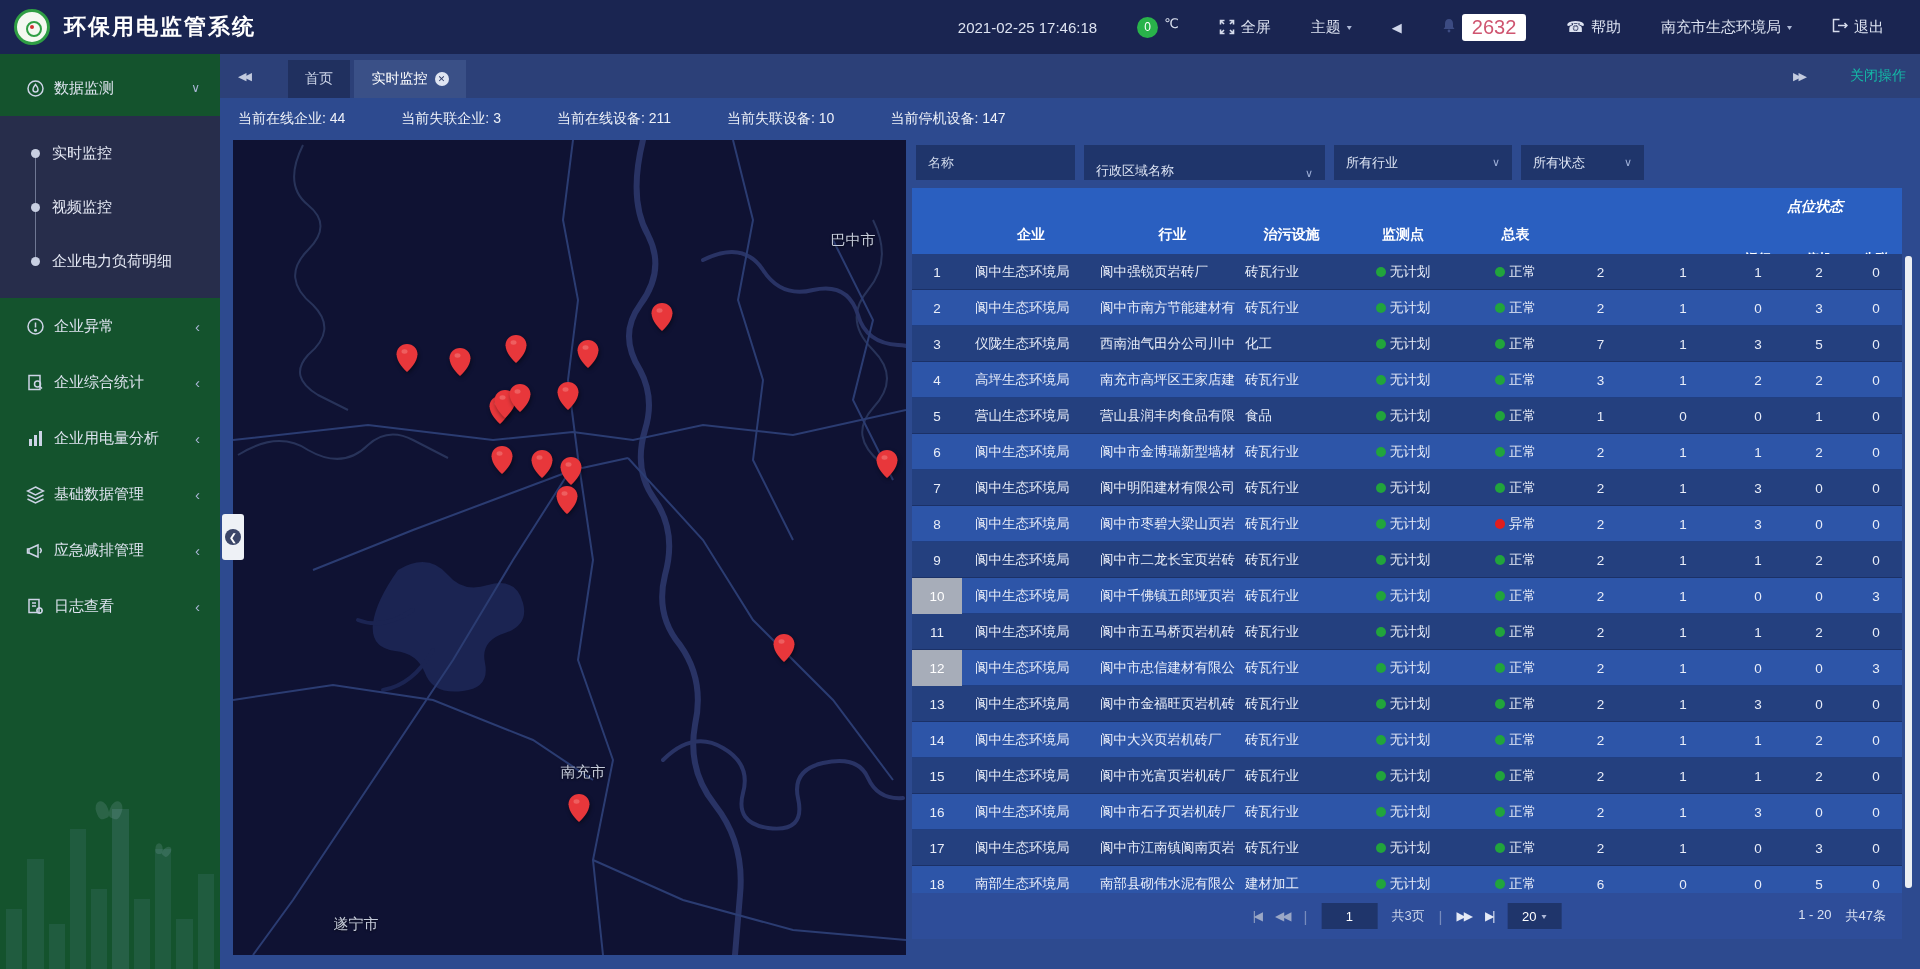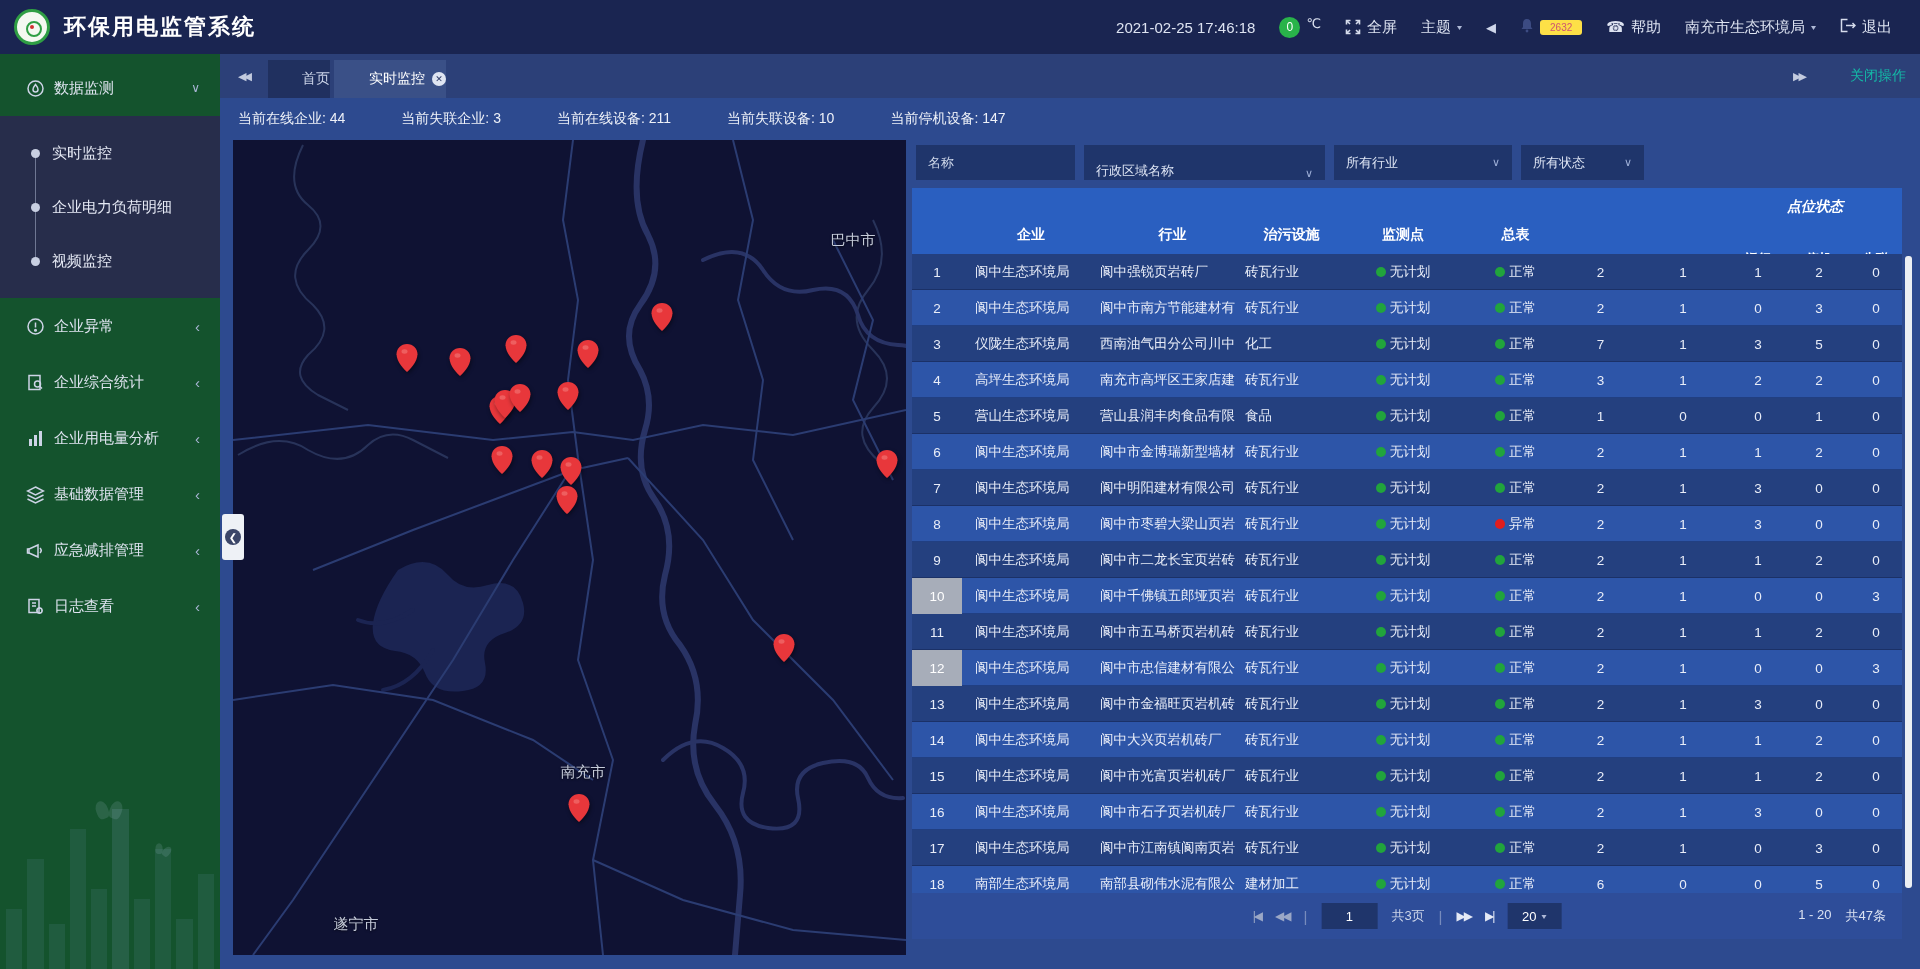--- a/index.html
+++ b/index.html
@@ -9,28 +9,28 @@
   
   .header { position:absolute; left:0; top:0; width:1920px; height:54px; background:#1a2551; z-index:40;
     display:flex; align-items:center; }
   .logo { width:36px; height:36px; border-radius:50%; background:#f4f8f1; border:3px solid #2f9e44;
     margin-left:14px; position:relative; flex:0 0 auto; }
   .logo::before { content:""; position:absolute; left:9px; top:9px; width:12px; height:12px;
     border-radius:50%; border:2px solid #2f9e44; }
   .logo::after { content:""; position:absolute; left:13px; top:13px; width:4px; height:4px;
     border-radius:50%; background:#d03030; }
   .app-title { color:#fff; font-size:22px; font-weight:bold; letter-spacing:2px; margin-left:14px; }
-  .hright { position:absolute; right:28px; top:0; height:54px; display:flex; align-items:center; gap:24px;
+  .hright { position:absolute; right:36px; top:0; height:54px; display:flex; align-items:center; gap:40px;
     color:#dde3f1; font-size:15px; }
   .hitem { display:flex; align-items:center; gap:6px; white-space:nowrap; }
   .temp-badge { width:21px; height:21px; border-radius:50%; background:#29b34a; color:#fff; font-size:12px;
     display:flex; align-items:center; justify-content:center; }
   .temp-unit { font-size:13px; position:relative; top:-4px; }
   .caret { font-size:10px; color:#aeb9d6; transform:scaleY(.8); }
-  .pill { background:#fde047; color:#cf5570; font-size:10px; padding:2px 10px; border-radius:3px; }
+  .pill { background:#ffffff; color:#cf5570; font-size:20px; padding:2px 10px; border-radius:3px; }
   .bell { color:#3c4b82; }
   .hicon svg { display:block; }
 
   
   .sidebar { position:absolute; left:0; top:54px; width:220px; height:915px; background:#14532d; z-index:30; overflow:hidden; }
   .m-item { position:relative; height:36px; display:flex; align-items:center; color:#dfe4f0; font-size:15px; cursor:pointer; }
   .m-ico { width:20px; margin-left:26px; display:flex; }
   .m-label { margin-left:8px; flex:1; }
   .m-caret { margin-right:20px; color:#aab6d6; font-size:12px; }
   .m-caret.left { font-size:15px; line-height:1; }
@@ -49,22 +49,22 @@
   .skyline div:nth-child(9){height:50px}.skyline div:nth-child(10){height:95px}
   .butterfly { position:absolute; width:26px; height:18px; opacity:.12; }
   .butterfly::before,.butterfly::after { content:""; position:absolute; top:0; width:12px; height:18px;
     background:#cfe0ff; border-radius:60% 60% 40% 40%; }
   .butterfly::before { left:0; transform:rotate(-20deg);} .butterfly::after { right:0; transform:rotate(20deg);}
 
   
   .tabbar { position:absolute; left:220px; top:54px; width:1700px; height:44px; background:#2c4078; z-index:20; }
   .tab-nav { position:absolute; top:0; height:44px; display:flex; align-items:center; color:#c3cbdf; font-size:11px; letter-spacing:-3px; cursor:pointer; }
   .tab-nav.left { left:18px; } .tab-nav.right { right:116px; }
-  .tab { position:absolute; top:6px; height:38px; display:flex; align-items:center; justify-content:flex-end;
-    font-size:14px; color:#ccd4e8; cursor:pointer; gap:7px; }
+  .tab { position:absolute; top:6px; height:38px; display:flex; align-items:center; justify-content:center;
+    font-size:14px; color:#ccd4e8; cursor:pointer; gap:7px;margin-left:20px; }
   .tab.home { left:48px; width:62px; background:#20305f; }
   .tab.active { left:114px; width:112px; background:#3a5087; color:#fff; }
   .tab-close { width:14px; height:14px; border-radius:50%; background:#dfe5f2; color:#2c3a66; font-size:9px;
     display:flex; align-items:center; justify-content:center; }
   .close-ops { position:absolute; right:14px; top:0; height:44px; display:flex; align-items:center;
     color:#14b8a6; font-size:14px; cursor:pointer; }
 
   
   .content { position:absolute; left:220px; top:98px; width:1700px; height:871px; background:#2d4a8f; }
   .stats { position:absolute; left:18px; top:0; height:42px; display:flex; align-items:center; gap:56px;
@@ -189,25 +189,25 @@
         <span class="m-label">数据监测</span>
         <span class="m-caret">∨</span>
       </div>
       <div class="submenu">
         <div class="s-item active">
           <span class="dot"></span>
           <span>实时监控</span>
         </div>
         <div class="s-item">
           <span class="dot"></span>
-          <span>企业电力负荷明细</span>
+          <span>视频监控</span>
         </div>
         <div class="s-item">
           <span class="dot"></span>
-          <span>视频监控</span>
+          <span>企业电力负荷明细</span>
         </div>
       </div>
       <div class="m-item" style="height: 56px;">
         <span class="m-ico">
           <svg width="19" height="19" viewBox="0 0 19 19" fill="none" stroke="#cdd4e6" stroke-width="1.5">
             <circle cx="9.5" cy="9.5" r="7.5"></circle>
             <path d="M9.5 5.5v5"></path>
             <circle cx="9.5" cy="13.2" r="0.8" fill="#cdd4e6"></circle>
           </svg>
         </span>

